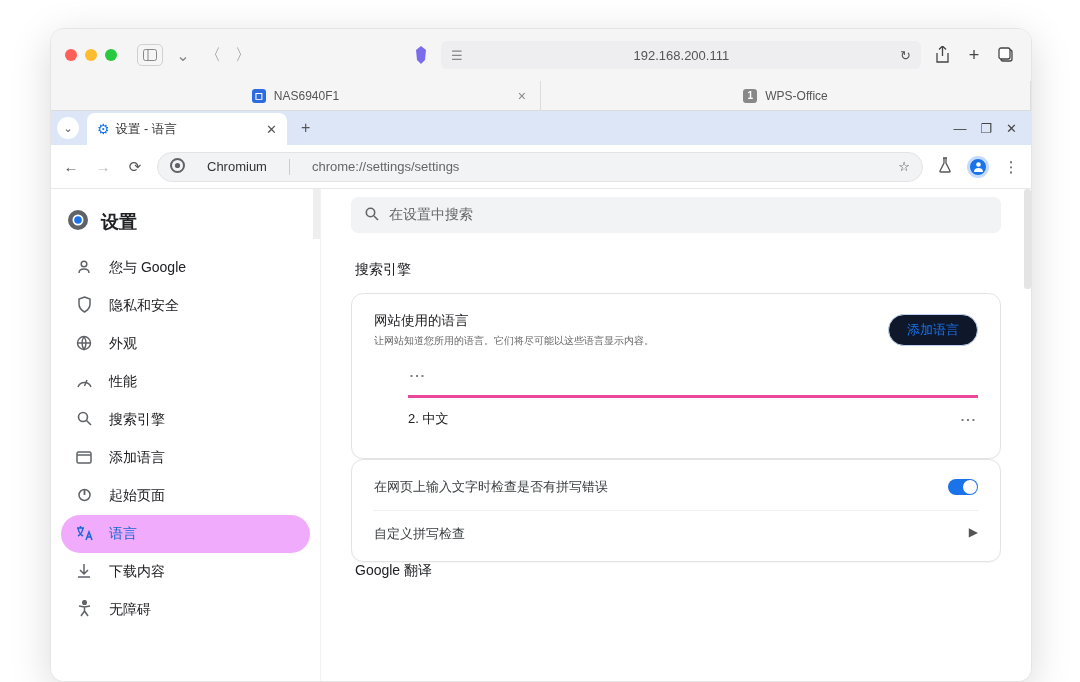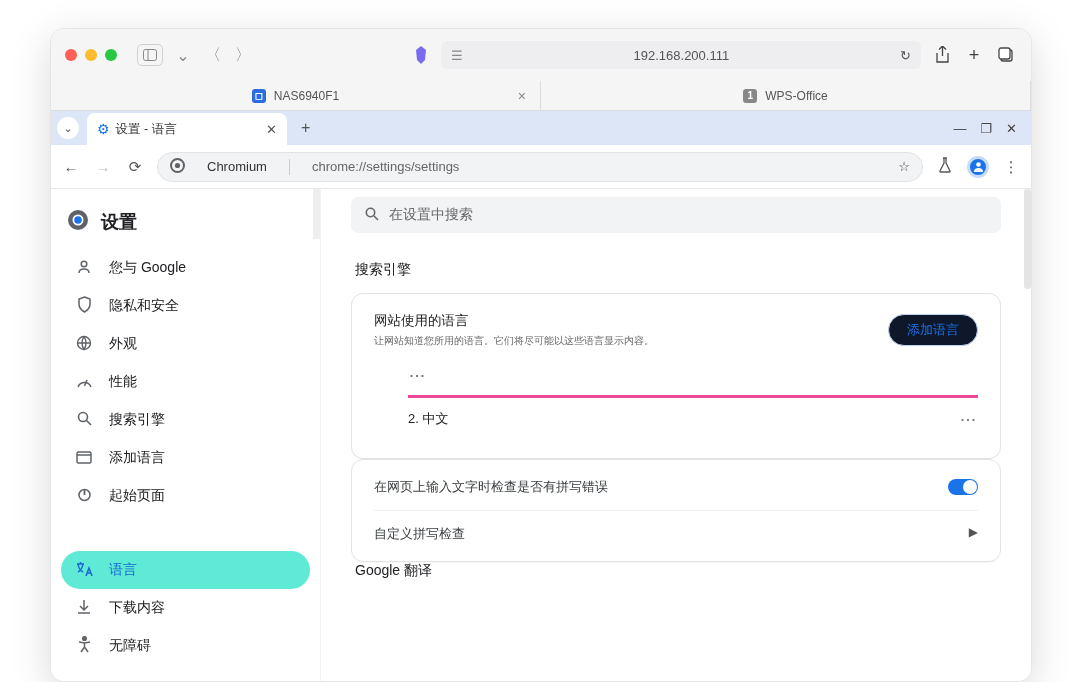--- a/index.html
+++ b/index.html
@@ -49,21 +49,21 @@
 .ext-icn { color:#555;font-size:15px;width:20px;text-align:center; }
 .avatar { width:22px;height:22px;border-radius:50%;background:#1a73e8;display:flex;align-items:center;justify-content:center;color:#fff;font-size:12px;border:3px solid #c5dafc; }
 
 
 .content { display:flex; height:calc(100% - 78px); }
 .sidebar { width:270px; padding:14px 10px 0 10px; position:relative; border-right:1px solid #f2f2f2; }
 .scroll-hint { position:absolute;right:0;top:0;bottom:0;width:7px;background:linear-gradient(#d5d5d5,#d5d5d5) no-repeat; background-size:7px 50px; background-position: right 0; opacity:0.4;}
 .sb-header { display:flex;align-items:center;gap:12px;padding:6px 10px 14px 6px; }
 .sb-header .title { font-size:18px;font-weight:700;color:#202124; }
 .sb-item { display:flex;align-items:center;gap:16px;height:38px;padding:0 14px;border-radius:19px;font-size:14px;color:#202124;cursor:pointer;font-weight:500; }
-.sb-item.active { background:#5eead4;color:#1967d2;margin-top:36px; }
+.sb-item.active { background:#f0abfc;color:#1967d2; }
 .sb-item .icon { width:18px;text-align:center;color:#5f6368;font-size:15px; }
 .sb-item.active .icon { color:#1967d2; }
 .edge-handle { position:absolute;left:-12px;top:370px;width:12px;height:36px;background:#555;border-radius:3px 0 0 3px;color:#fff;display:flex;align-items:center;justify-content:center;font-size:10px; }
 
 .main { flex:1;padding:8px 30px 0 30px;position:relative; overflow:hidden;}
 .main-scroll { position:absolute;right:0;top:0;width:7px;height:100px;background:#bbb;border-radius:3px;opacity:0.4; }
 .search-box { height:36px;background:#f1f3f4;border-radius:7px;display:flex;align-items:center;padding:0 14px;color:#666;font-size:14px;gap:10px;margin-bottom:28px; }
 .section-title { font-size:14px;color:#202124;margin:0 0 14px 4px; }
 .card { border:1px solid #e3e3e3;border-radius:12px;padding:18px 22px;font-size:13px;color:#3c4043;box-shadow: 0 1px 0 rgba(0,0,0,0.03);}
 .card-row { display:flex;justify-content:space-between;align-items:center; }

